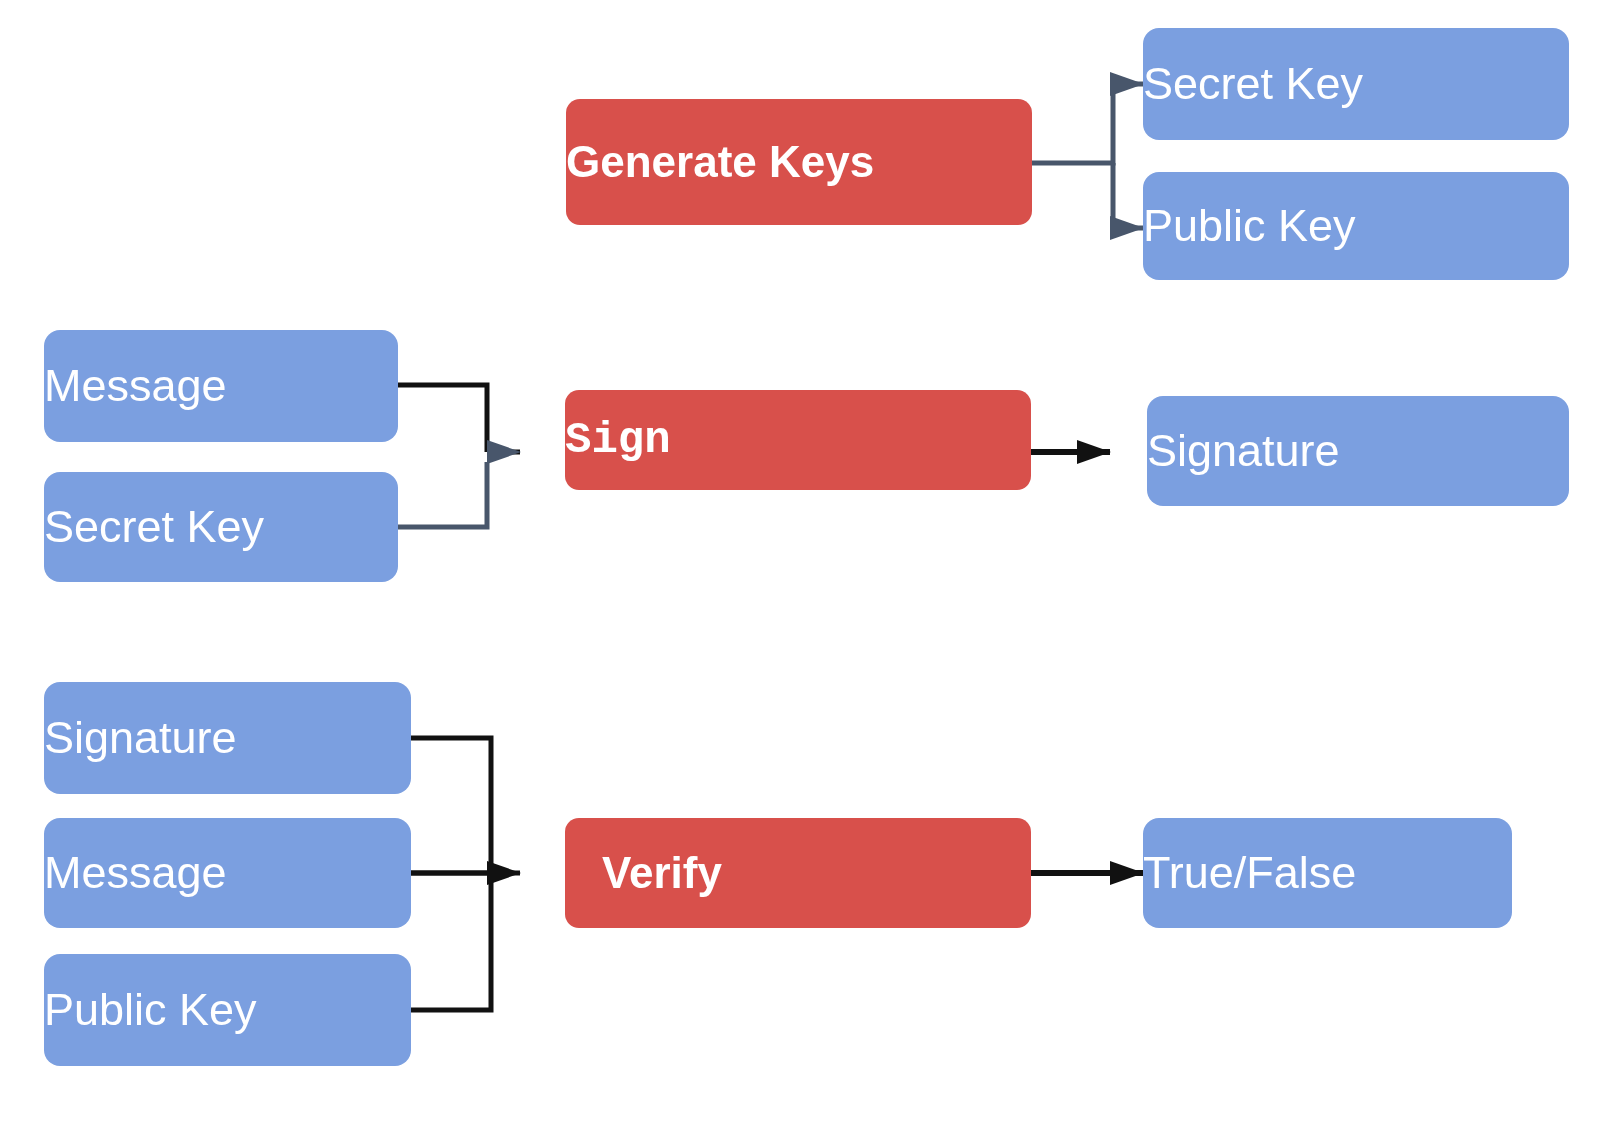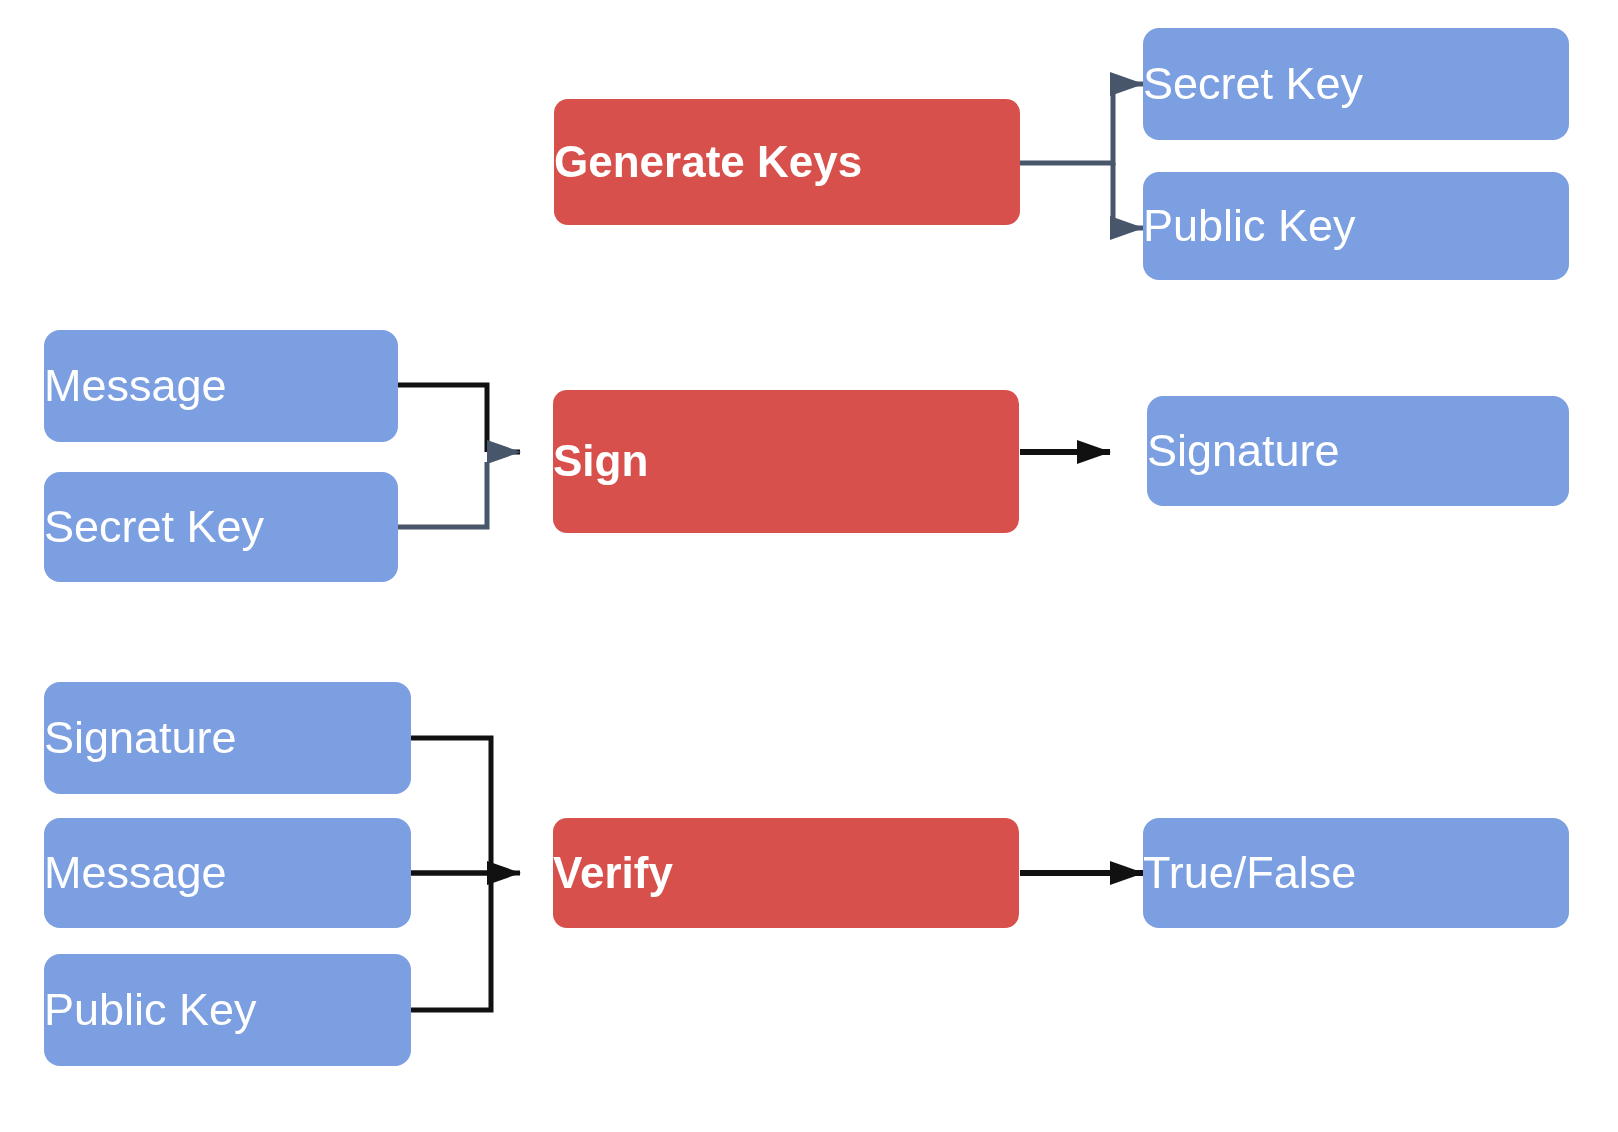--- a/index.html
+++ b/index.html
@@ -31,20 +31,21 @@
   .node.data {
     background: #7B9FE0;
     font-size: 45px;
     font-weight: 400;
   }
   .node.op {
     background: #D8504B;
     font-size: 44px;
     font-weight: bold;
     border-radius: 14px;
+    margin-left: 12px;
   }
   svg.edges {
     position: absolute;
     left: 0;
     top: 0;
     width: 1618px;
     height: 1132px;
     pointer-events: none;
   }
 </style>
@@ -119,41 +120,41 @@
   </div>
 
   <div class="node data" style="left:44px; top:330px; width:354px; height:112px;">
     <span>Message</span>
   </div>
 
   <div class="node data" style="left:44px; top:472px; width:354px; height:110px;">
     <span>Secret Key</span>
   </div>
 
-  <div class="node op" style="left:553px; top:390px; width:466px; height:143px;">
+  <div class="node op" style="left:553px; top:390px; width:466px; height:100px;font-family:Liberation Mono, monospace;">
     <span>Sign</span>
   </div>
 
   <div class="node data" style="left:1147px; top:396px; width:422px; height:110px;">
     <span>Signature</span>
   </div>
 
   <div class="node data" style="left:44px; top:682px; width:367px; height:112px;">
     <span>Signature</span>
   </div>
 
   <div class="node data" style="left:44px; top:818px; width:367px; height:110px;">
     <span>Message</span>
   </div>
 
   <div class="node data" style="left:44px; top:954px; width:367px; height:112px;">
     <span>Public Key</span>
   </div>
 
-  <div class="node op" style="left:553px; top:818px; width:466px; height:110px;">
+  <div class="node op" style="left:553px; top:818px; width:466px; height:110px;padding-left:37px;">
     <span>Verify</span>
   </div>
 
-  <div class="node data" style="left:1143px; top:818px; width:426px; height:110px;">
+  <div class="node data" style="left:1143px; top:818px; width:369px; height:110px;">
     <span>True/False</span>
   </div>
 
 </div>
 
 </body></html>

